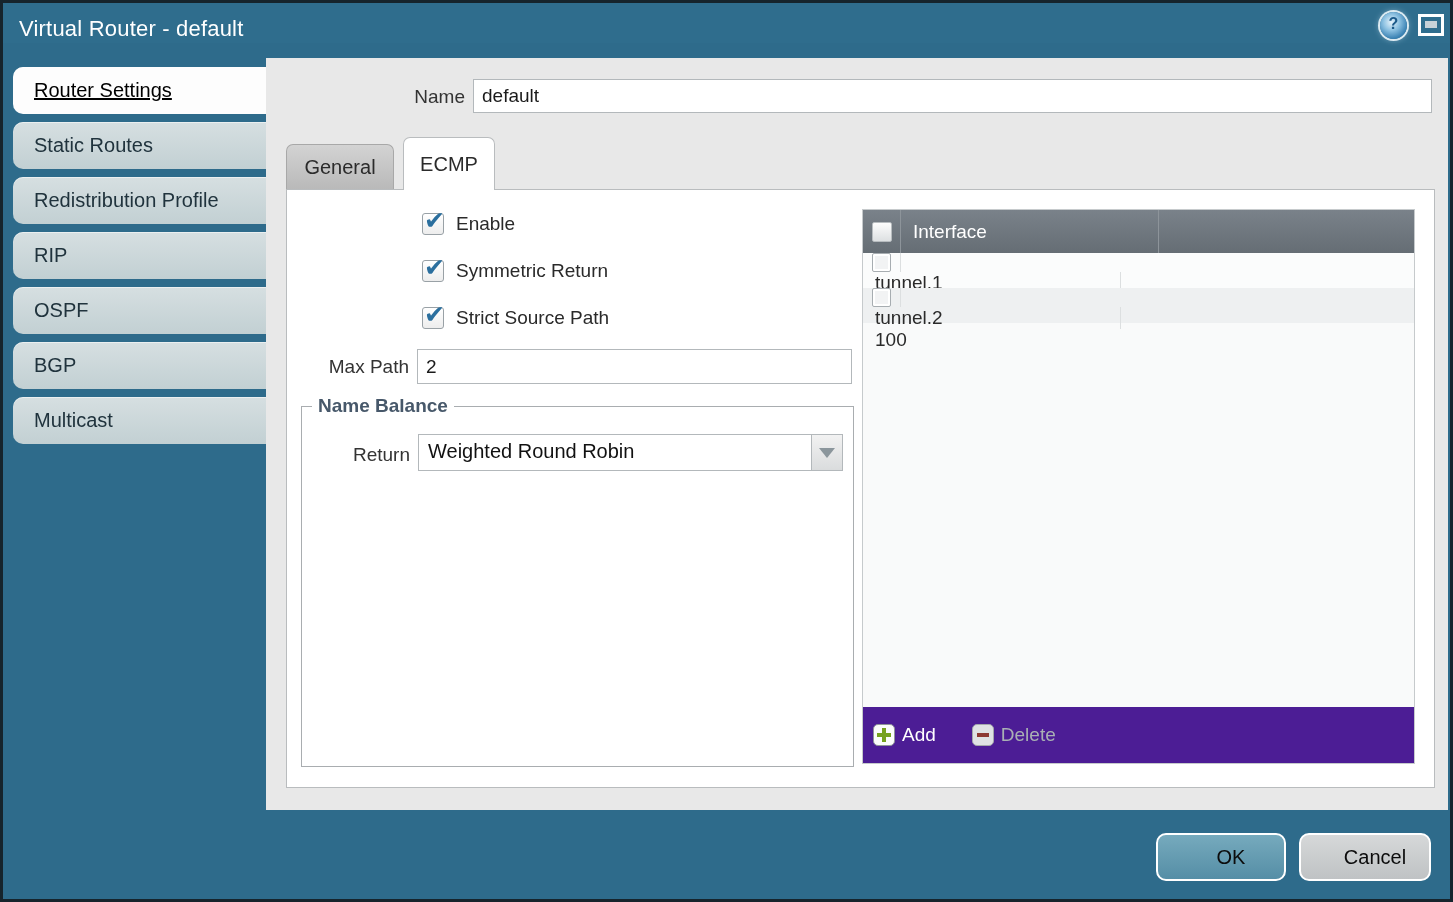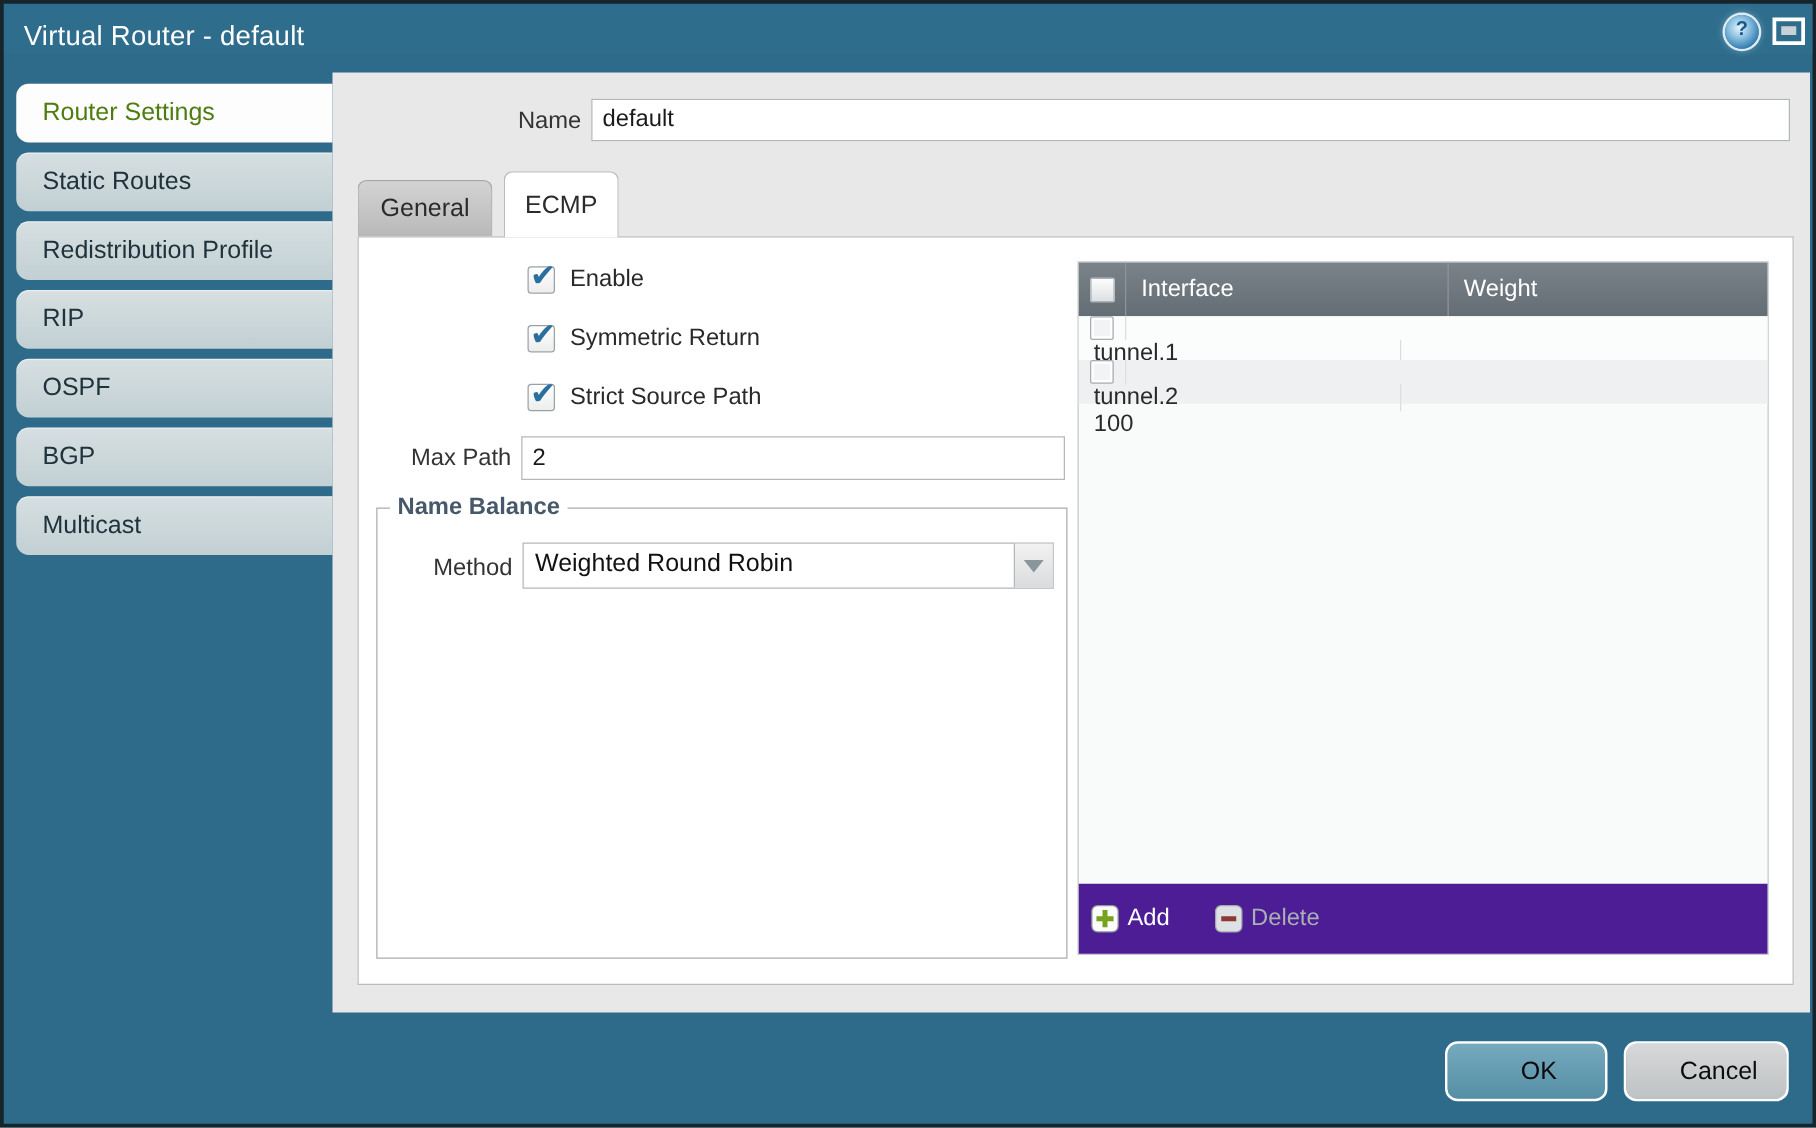--- a/index.html
+++ b/index.html
@@ -29,21 +29,21 @@
   
   .sidebar { position:absolute; left:10px; top:64px; width:253px; }
   .side-item {
     width:253px; height:47px; margin-bottom:8px;
     background:linear-gradient(180deg,#d6dfe1 0%,#c2d0d3 100%);
     border-radius:10px 0 0 10px;
     display:flex; align-items:center; padding-left:21px;
     font-size:20px; color:#20333d; cursor:pointer;
     box-shadow:inset 0 1px 0 rgba(255,255,255,.5);
   }
-  .side-item.active { background:#fdfdfd; color:#4d7c0f; }
+  .side-item.active { background:#fdfdfd; color:#000000;text-decoration:underline; }
   
   .content { position:absolute; left:263px; top:55px; width:1182px; height:752px; background:#e8e8e8; }
   .name-label { position:absolute; left:79px; top:28px; width:120px; text-align:right; font-size:19px; color:#333; }
   .name-input {
     position:absolute; left:207px; top:21px; width:959px; height:34px;
     border:1px solid #b3b8bb; background:#fff; font-family:inherit;
     font-size:19px; color:#1a1a1a; padding:0 8px;
   }
   
   .tab { position:absolute; display:flex; align-items:center; justify-content:center;
@@ -183,36 +183,35 @@
           <span class="checkmark">✔</span>
         </div>
       <span class="check-label">Strict Source Path</span>
     </div>
 
     <div class="maxpath-label">Max Path</div>
     <input class="maxpath-input" value="2" style="">
 
     <div class="fieldset">
       <div class="legend">Name Balance</div>
-      <div class="method-label">Method</div>
+      <div class="method-label">Return</div>
       <div class="select">
         <div class="select-value">Weighted Round Robin</div>
         <div class="select-btn">
             <i></i>
           </div>
       </div>
     </div>
 
     <div class="table">
       <div class="thead">
         <div class="th-check">
             <div class="hdr-checkbox"></div>
           </div>
         <div class="th-cell th-interface">Interface</div>
-        <div class="th-cell th-weight">Weight</div>
       </div>
 
       <div class="trow trow-0">
         <div class="td-check">
             <div class="row-checkbox"></div>
           </div>
         <div class="td-cell td-interface">tunnel.1</div>
         <div class="td-cell td-weight">100</div>
       </div>
       <div class="trow trow-1">

